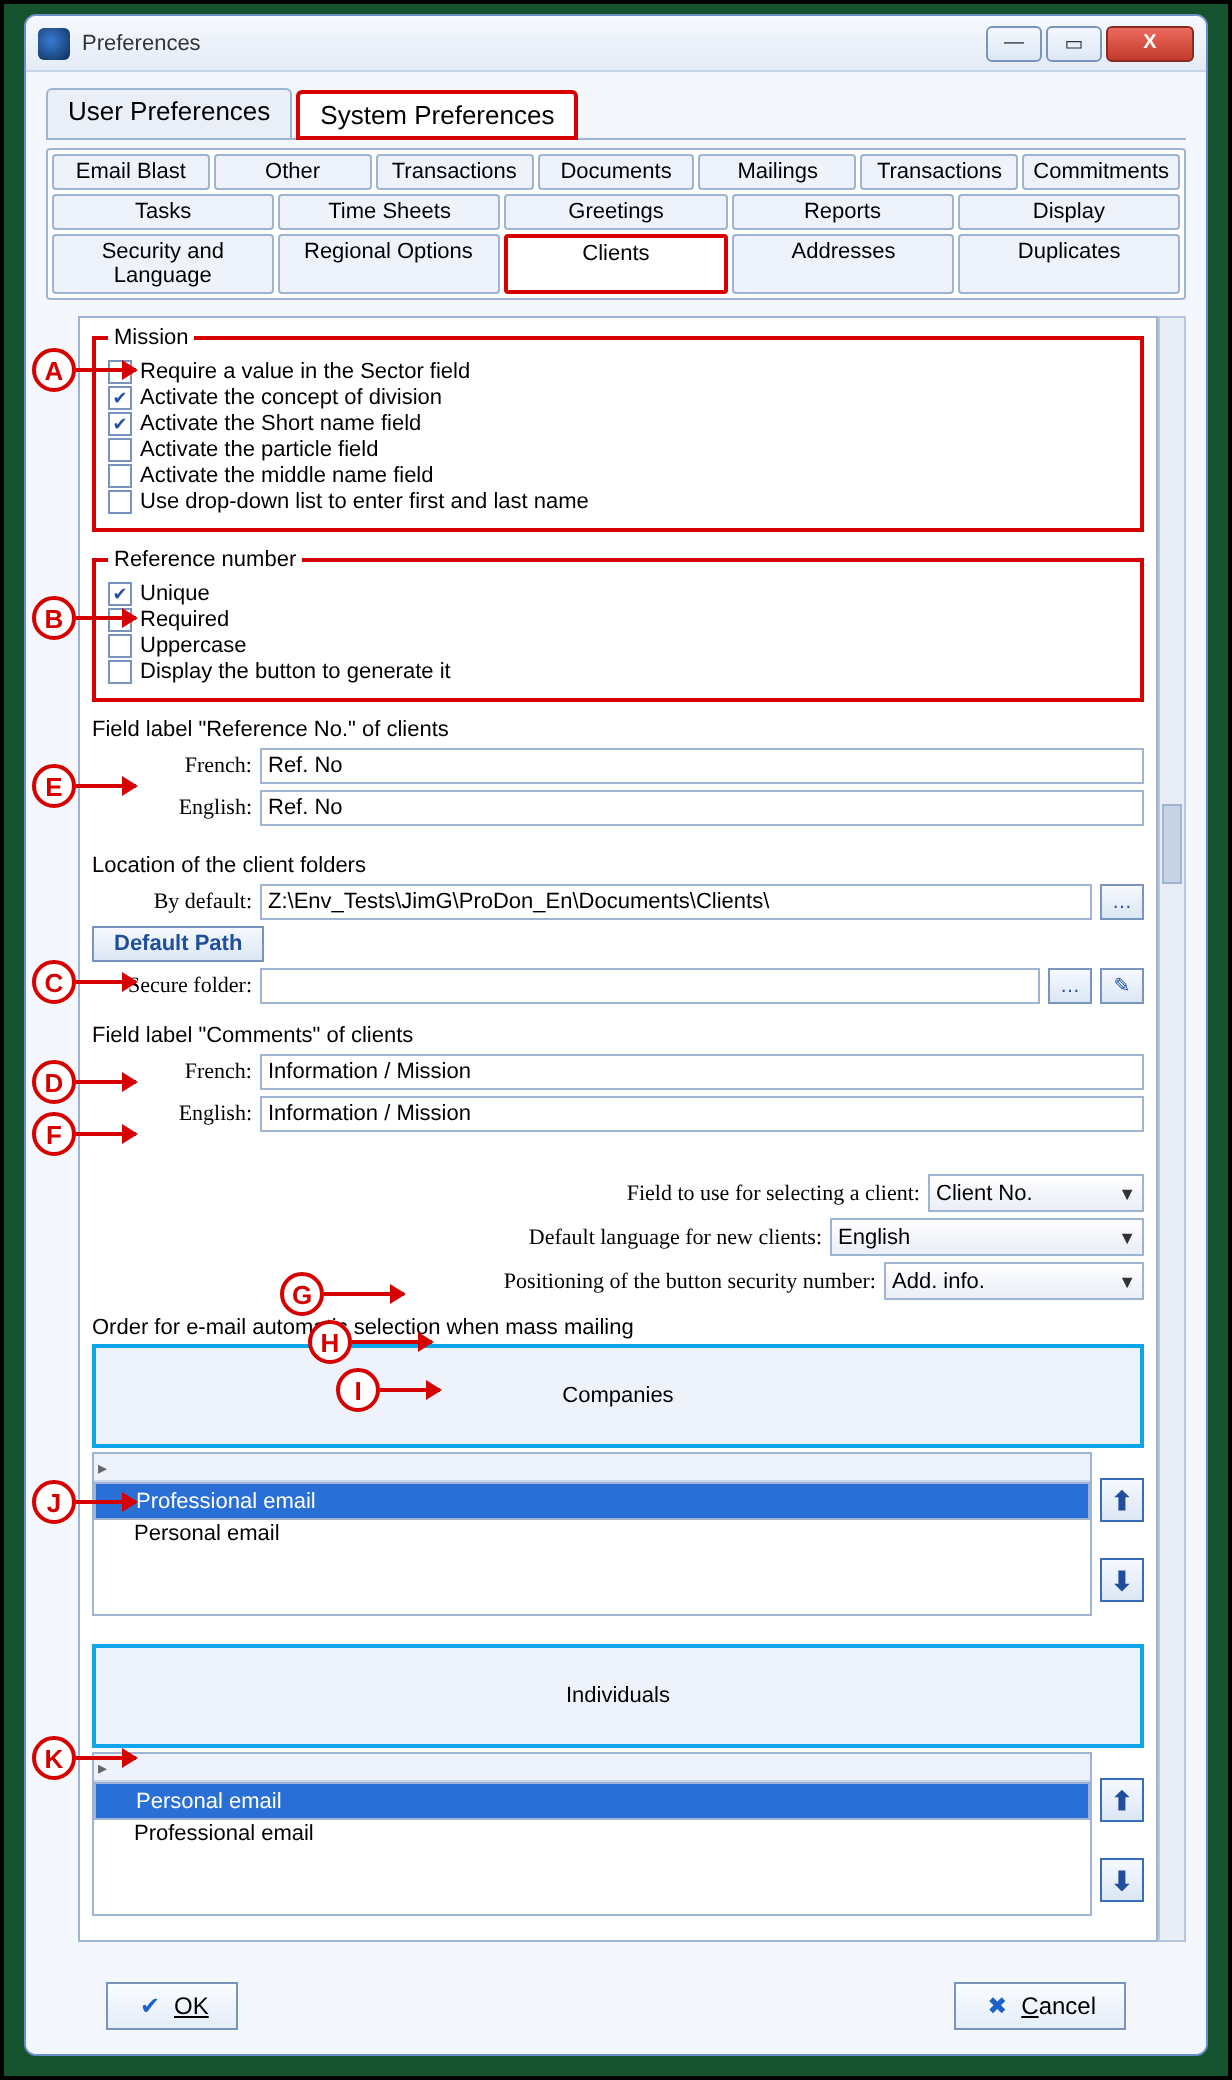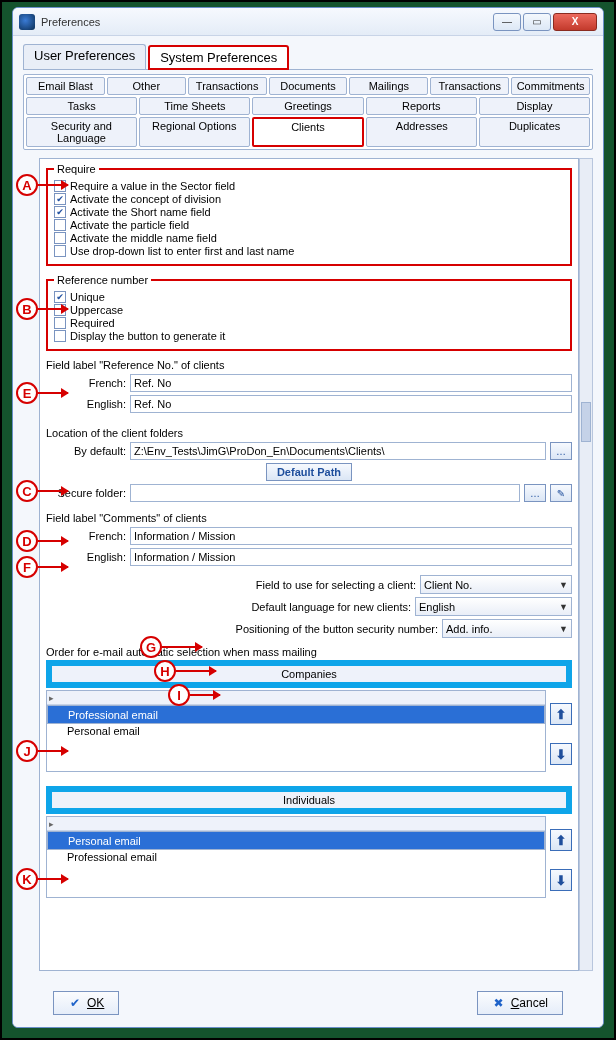--- a/index.html
+++ b/index.html
@@ -142,21 +142,21 @@
   }
   fieldset.highlight { border: 2px solid #d60000; }
   legend { font-size: 11px; padding: 0 3px; }
   .chk-row { display: flex; align-items: center; gap: 4px; margin: 1px 0; }
   .chk {
     width: 12px; height: 12px; border: 1px solid #7a94c0; background: #fff;
     display: inline-flex; align-items: center; justify-content: center;
     font-size: 9px; color: #2050a0;
   }
   .field-row { display: flex; align-items: center; margin: 3px 0; gap: 4px; }
-  .field-row .lbl { text-align: right; }
+  .field-row .lbl { text-align: right; font-family: Liberation Serif, serif; }
   .txt {
     border: 1px solid #9fb3d2; background: #fff; height: 18px;
     padding: 1px 3px; font-size: 11px;
   }
   .sel {
     border: 1px solid #9fb3d2; background: linear-gradient(#fff,#e9eef7);
     height: 19px; padding: 1px 3px; font-size: 11px;
     display: inline-flex; align-items: center; justify-content: space-between;
   }
   .sel .arrow { font-size: 9px; color: #333; margin-left: 6px; }
@@ -177,22 +177,22 @@
     display: flex; flex-direction: column; font-size: 11px;
     position: relative;
   }
   .list-header {
     height: 14px; background: #eef2fa; border-bottom: 1px solid #c8d4e7;
     display: flex; align-items: center; padding-left: 2px; font-size: 9px; color: #666;
   }
   .list-item { padding: 1px 20px; }
   .list-item.sel { background: #2a6fd6; color: #fff; }
   .group-title {
-    text-align: center; border: 6px solid #0ea5e9; background: #eef2fa;
-    padding: 2px 0; margin-bottom: 2px; font-size: 11px;
+    text-align: center; border: 2px solid #0ea5e9; background: #eef2fa;
+    padding: 18px 0; margin-bottom: 2px; font-size: 11px;
   }
   .updown-col {
     display: flex; flex-direction: column; gap: 18px; justify-content: center;
     padding: 6px 0 0 4px;
   }
   .updown-btn {
     width: 22px; height: 22px; border: 1px solid #3a6db8;
     background: linear-gradient(#f6f9fe,#dbe6f5);
     display: flex; align-items: center; justify-content: center;
     color: #1e4e9c; font-size: 13px; font-weight: bold;
@@ -272,21 +272,21 @@
           <div class="subtab">Regional Options</div>
           <div class="subtab active highlight">Clients</div>
           <div class="subtab">Addresses</div>
           <div class="subtab">Duplicates</div>
         </div>
       </div>
 
       <div class="scroll-body">
 
         <fieldset class="highlight">
-          <legend>Require</legend>
+          <legend>Mission</legend>
           <div class="chk-row">
               <span class="chk"></span>
               <span>Require a value in the Sector field</span>
             </div>
           <div class="chk-row">
               <span class="chk">✔</span>
               <span>Activate the concept of division</span>
             </div>
           <div class="chk-row">
               <span class="chk">✔</span>
@@ -307,25 +307,25 @@
         </fieldset>
 
         <fieldset class="highlight">
           <legend>Reference number</legend>
           <div class="chk-row">
               <span class="chk">✔</span>
               <span>Unique</span>
             </div>
           <div class="chk-row">
               <span class="chk"></span>
+              <span>Required</span>
+            </div>
+          <div class="chk-row">
+              <span class="chk"></span>
               <span>Uppercase</span>
-            </div>
-          <div class="chk-row">
-              <span class="chk"></span>
-              <span>Required</span>
             </div>
           <div class="chk-row">
               <span class="chk"></span>
               <span>Display the button to generate it</span>
             </div>
         </fieldset>
 
         <div class="section-label">Field label "Reference No." of clients</div>
         <div class="field-row">
           <span class="lbl" style="width:80px">French:</span>
@@ -335,43 +335,43 @@
           <span class="lbl" style="width:80px">English:</span>
           <input class="txt" style="flex: 1 1 0%;" value="Ref. No">
         </div>
 
         <div class="section-label" style="margin-top:14px">Location of the client folders</div>
         <div class="field-row">
           <span class="lbl" style="width:80px">By default:</span>
           <input class="txt" style="flex: 1 1 0%;" value="Z:\Env_Tests\JimG\ProDon_En\Documents\Clients\">
           <span class="icon-btn">…</span>
         </div>
-        <div class="field-row" style="justify-content:center">
+        <div class="field-row" style="justify-content:flex-start">
           <button class="btn3d">Default Path</button>
         </div>
         <div class="field-row">
           <span class="lbl" style="width:80px">Secure folder:</span>
           <input class="txt" style="flex: 1 1 0%;" value="">
           <span class="icon-btn">…</span>
           <span class="icon-btn">✎</span>
         </div>
 
         <div class="section-label" style="margin-top:10px">Field label "Comments" of clients</div>
         <div class="field-row">
           <span class="lbl" style="width:80px">French:</span>
           <input class="txt" style="flex: 1 1 0%;" value="Information / Mission">
         </div>
         <div class="field-row">
           <span class="lbl" style="width:80px">English:</span>
           <input class="txt" style="flex: 1 1 0%;" value="Information / Mission">
         </div>
 
-        <div class="field-row" style="margin-top:9px">
+        <div class="field-row" style="margin-top:21px">
           <span class="lbl" style="flex:1;text-align:right">Field to use for selecting a client:</span>
-          <span class="sel" style="width:152px">
+          <span class="sel" style="width:108px">
             <span>Client No.</span>
               <span class="arrow">▼</span>
           </span>
         </div>
         <div class="field-row">
           <span class="lbl" style="flex:1;">Default language for new clients:</span>
           <span class="sel" style="width:157px">
             <span>English</span>
               <span class="arrow">▼</span>
           </span>

